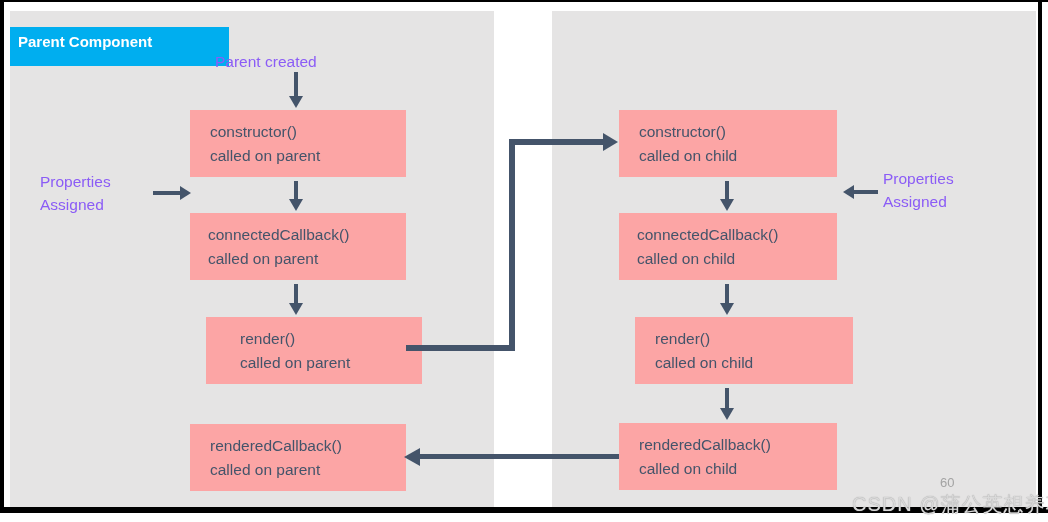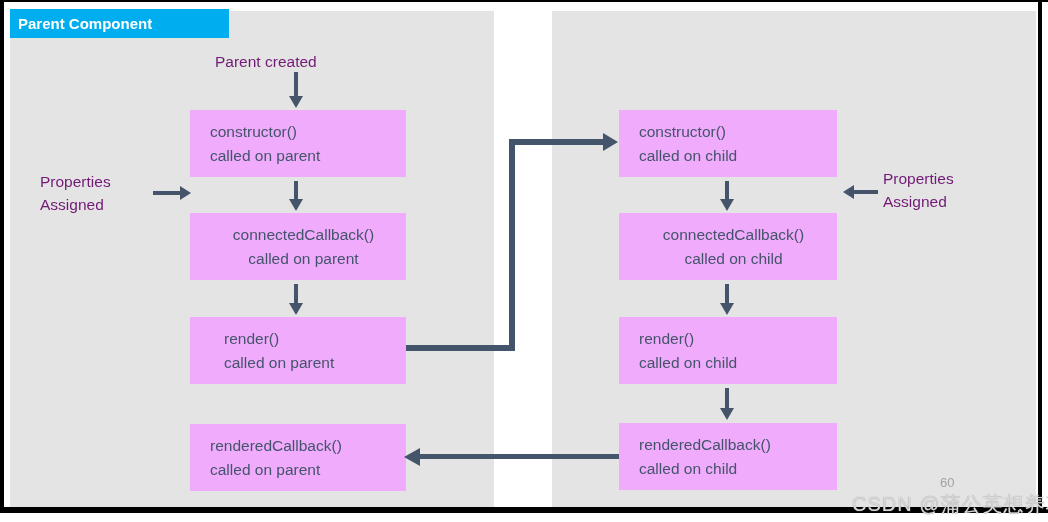--- a/index.html
+++ b/index.html
@@ -10,34 +10,34 @@
   
   .border-top{position:absolute;left:0;top:0;width:1048px;height:2px;background:#000;}
   .border-left{position:absolute;left:0;top:0;width:4px;height:513px;background:#000;}
   .border-right{position:absolute;left:1038px;top:0;width:4px;height:513px;background:#000;}
   .border-bottom{position:absolute;left:0;top:507px;width:1048px;height:6px;background:#000;}
   
   .panel{position:absolute;top:11px;height:496px;background:#E5E4E4;}
   .panel.left{left:10px;width:484px;}
   .panel.right{left:552px;width:484px;}
   
-  .hdr{position:absolute;top:9px;height:29px;background:#00AEEF;color:#fff;
+  .hdr{position:absolute;top:27px;height:39px;background:#00AEEF;color:#fff;
        font-weight:bold;font-size:15px;line-height:29px;}
   .hdr.parent{left:10px;width:211px;padding-left:8px;}
   .hdr.child{left:826px;width:210px;padding-left:9px;}
   
-  .gbox{position:absolute;background:#f0abfc;height:67px;box-sizing:border-box;
+  .gbox{position:absolute;background:#fca5a5;height:67px;box-sizing:border-box;
         padding-top:10px;padding-left:20px;font-size:15.5px;line-height:24px;color:#44546A;}
   .gbox.pcol{left:190px;width:216px;}
   .gbox.ccol{left:619px;width:218px;}
-  .gbox.pad-sm{padding-left:11px;text-align:center;}
+  .gbox.pad-sm{padding-left:18px;}
   .gbox.pad-lg{padding-left:34px;}
-  .r1{top:110px;} .r2{top:213px;} .r3{top:317px;} .r4{top:424px;}
+  .r1{top:110px;} .r2{top:213px;} .r3{top:317px;margin-left:16px;} .r4{top:424px;}
   
-  .lbl{position:absolute;font-size:15.5px;line-height:23px;white-space:pre-line;color:#701a75;}
+  .lbl{position:absolute;font-size:15.5px;line-height:23px;white-space:pre-line;color:#8b5cf6;}
   
   .vl{position:absolute;width:4px;background:#44546A;}
   .hl{position:absolute;height:4px;background:#44546A;}
   .hl.thick{height:6px;}
   .tri-down{position:absolute;width:0;height:0;
     border-left:7px solid transparent;border-right:7px solid transparent;border-top:12px solid #44546A;}
   .tri-right{position:absolute;width:0;height:0;
     border-top:7px solid transparent;border-bottom:7px solid transparent;border-left:11px solid #44546A;}
   .tri-right.big{border-top-width:9px;border-bottom-width:9px;border-left-width:15px;}
   .tri-left{position:absolute;width:0;height:0;

